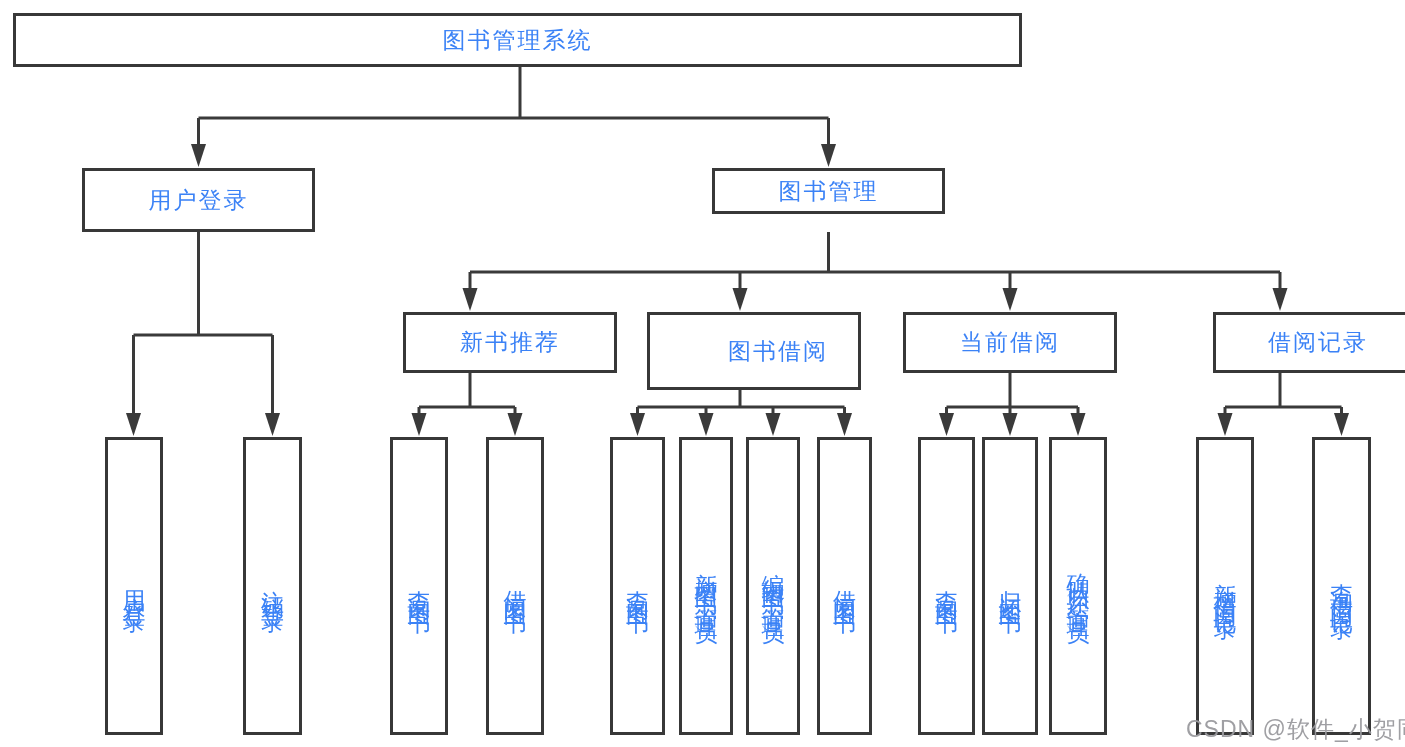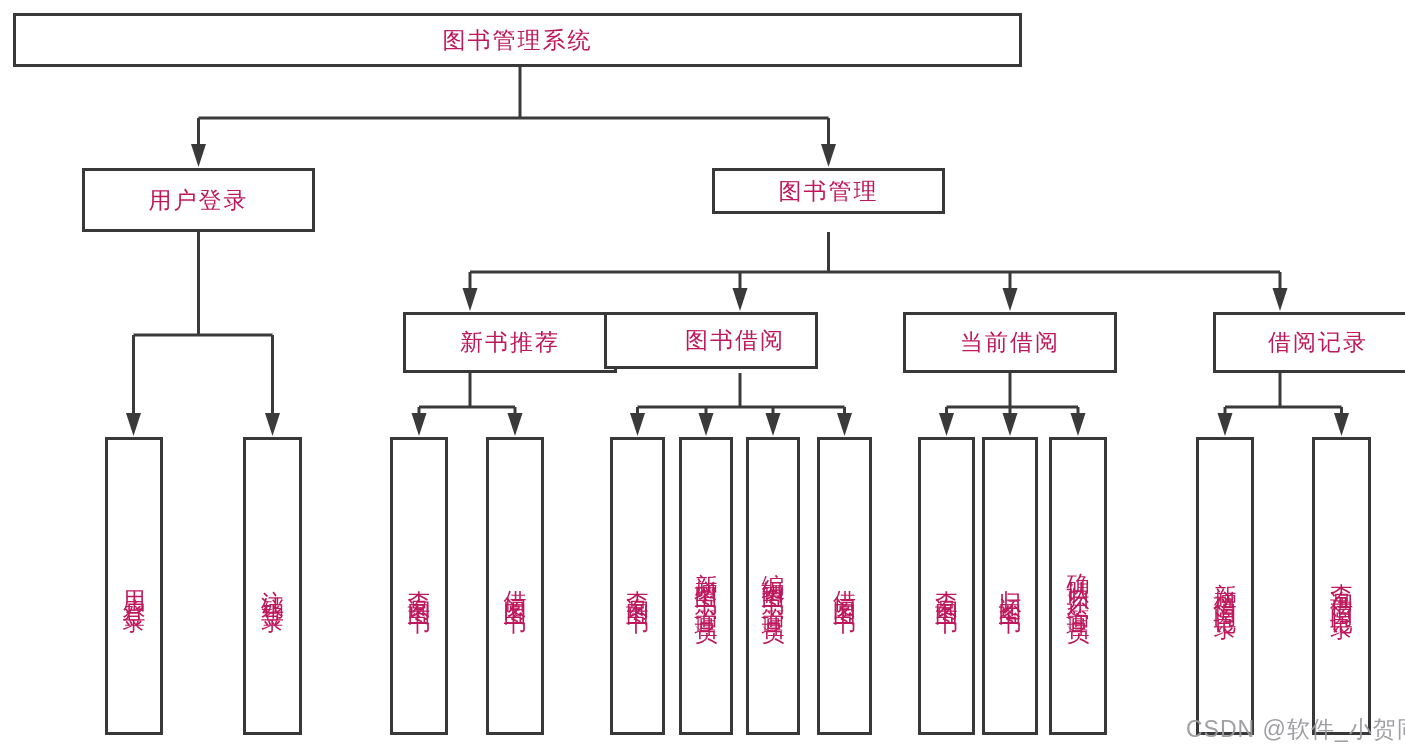--- a/index.html
+++ b/index.html
@@ -17,21 +17,21 @@
     width: 1405px; height: 747px;
   }
   .box {
     position: absolute;
     box-sizing: border-box;
     border: 3px solid #383838;
     background: #ffffff;
     display: flex;
     align-items: center;
     justify-content: center;
-    color: #be185d;
+    color: #3b82f6;
   }
   .hbox {
     font-size: 23px;
     letter-spacing: 2px;
     white-space: nowrap;
   }
   .vbox {
     font-size: 23px;
     top: 437px;
     height: 298px;
@@ -130,21 +130,21 @@
   <div class="box hbox" style="left:82px; top:168px; width:233px; height:64px;">
     <span>用户登录</span>
   </div>
   <div class="box hbox" style="left:712px; top:168px; width:233px; height:46px;">
     <span>图书管理</span>
   </div>
 
   <div class="box hbox" style="left:363px; top:312px; width:214px; height:61px;margin-left:40px;">
     <span>新书推荐</span>
   </div>
-  <div class="box hbox" style="left:604px; top:312px; width:214px; height:57px;padding-left:48px;">
+  <div class="box hbox" style="left:647px; top:312px; width:214px; height:78px;padding-left:48px;">
     <span>图书借阅</span>
   </div>
   <div class="box hbox" style="left:903px; top:312px; width:214px; height:61px;">
     <span>当前借阅</span>
   </div>
   <div class="box hbox" style="left:1173px; top:312px; width:210px; height:61px;margin-left:40px;">
     <span>借阅记录</span>
   </div>
 
   <div class="box vbox" style="left:105px; width:58px;">

